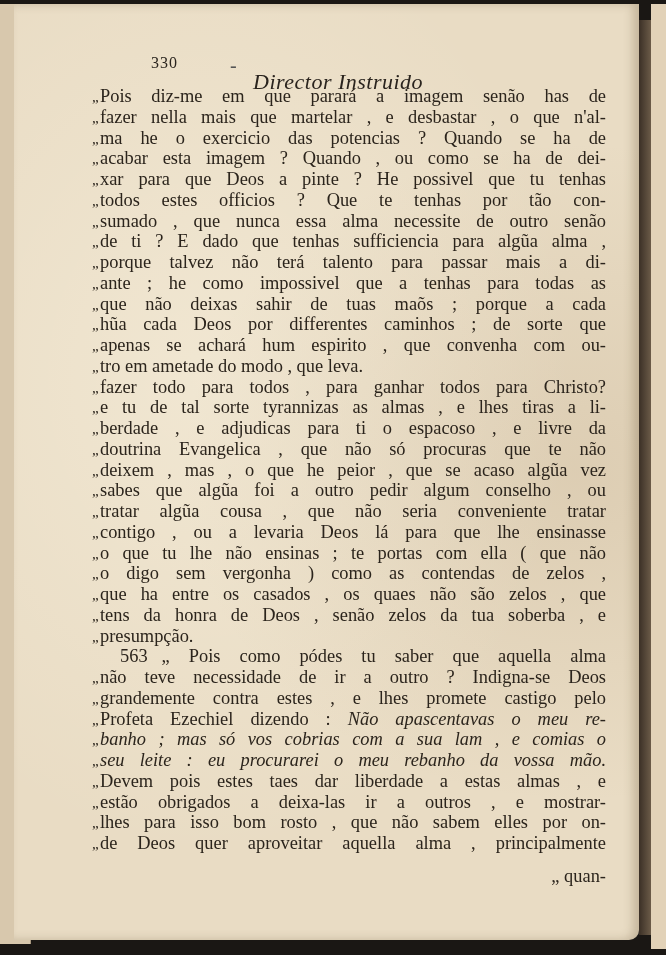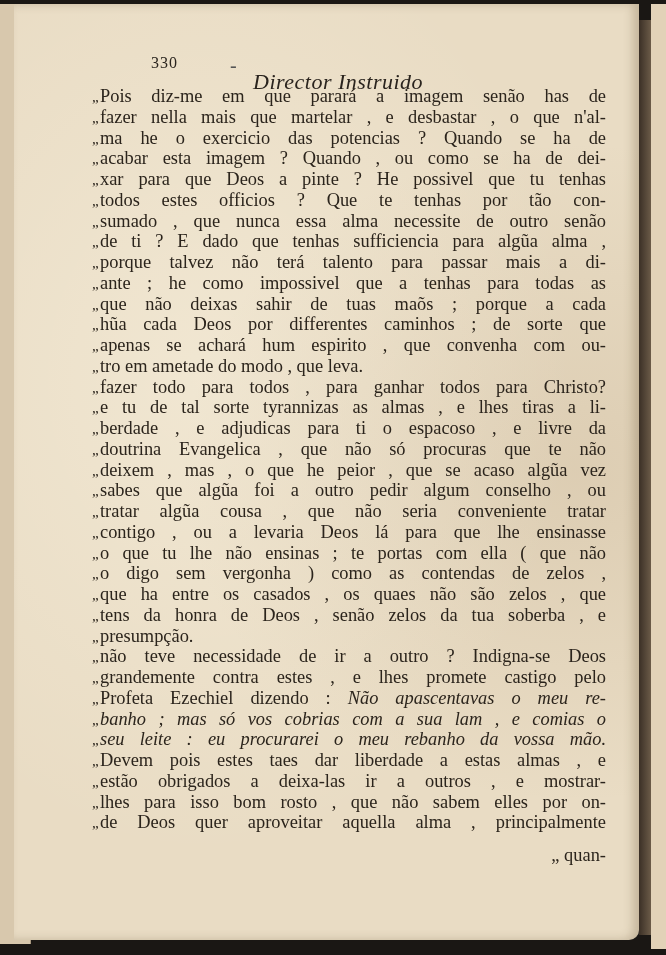--- a/index.html
+++ b/index.html
@@ -184,20 +184,23 @@
     </div>
     <div class="line">
       <span class="q">„</span>
       <span class="t"><span>tens da honra de Deos , senão zelos da tua soberba , e</span></span>
     </div>
     <div class="line">
       <span class="q">„</span>
       <span class="t noj"><span>presumpção.</span></span>
     </div>
     <div class="line">
+      <span class="t para"><span class="num">563</span><span>„ Pois como pódes tu saber que aquella alma</span></span>
+    </div>
+    <div class="line">
       <span class="q">„</span>
       <span class="t"><span>não teve necessidade de ir a outro ? Indigna-se Deos</span></span>
     </div>
     <div class="line">
       <span class="q">„</span>
       <span class="t"><span>grandemente contra estes , e lhes promete castigo pelo</span></span>
     </div>
     <div class="line">
       <span class="q">„</span>
       <span class="t"><span>Profeta Ezechiel dizendo :</span> <i>Não apascentavas o meu re-</i></span>

